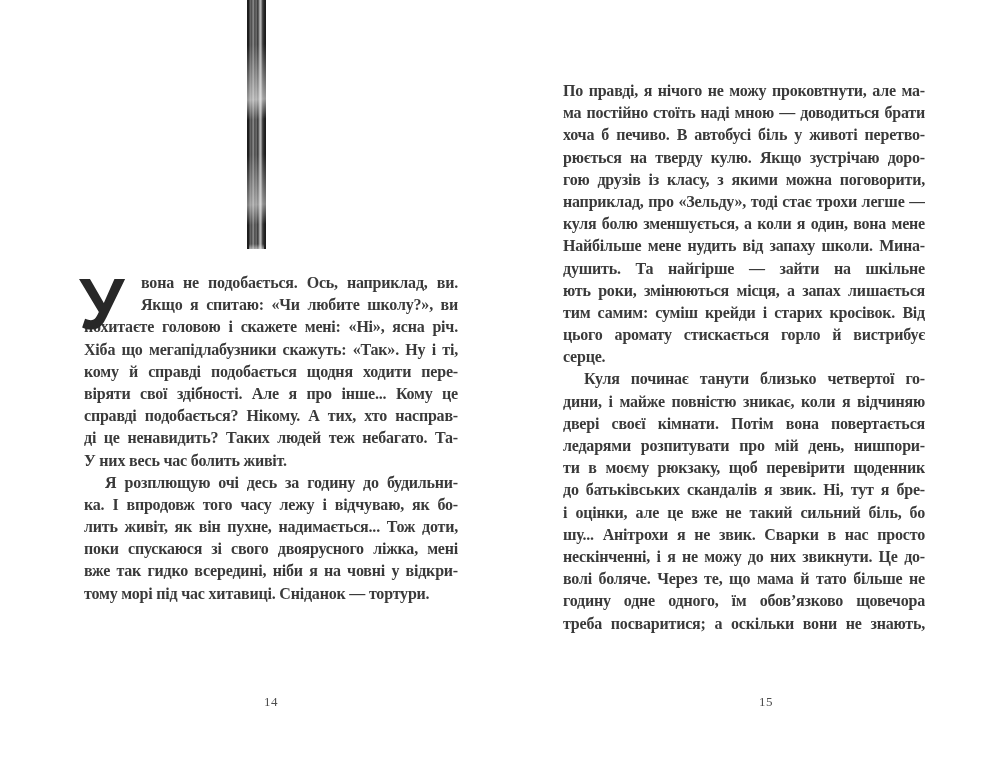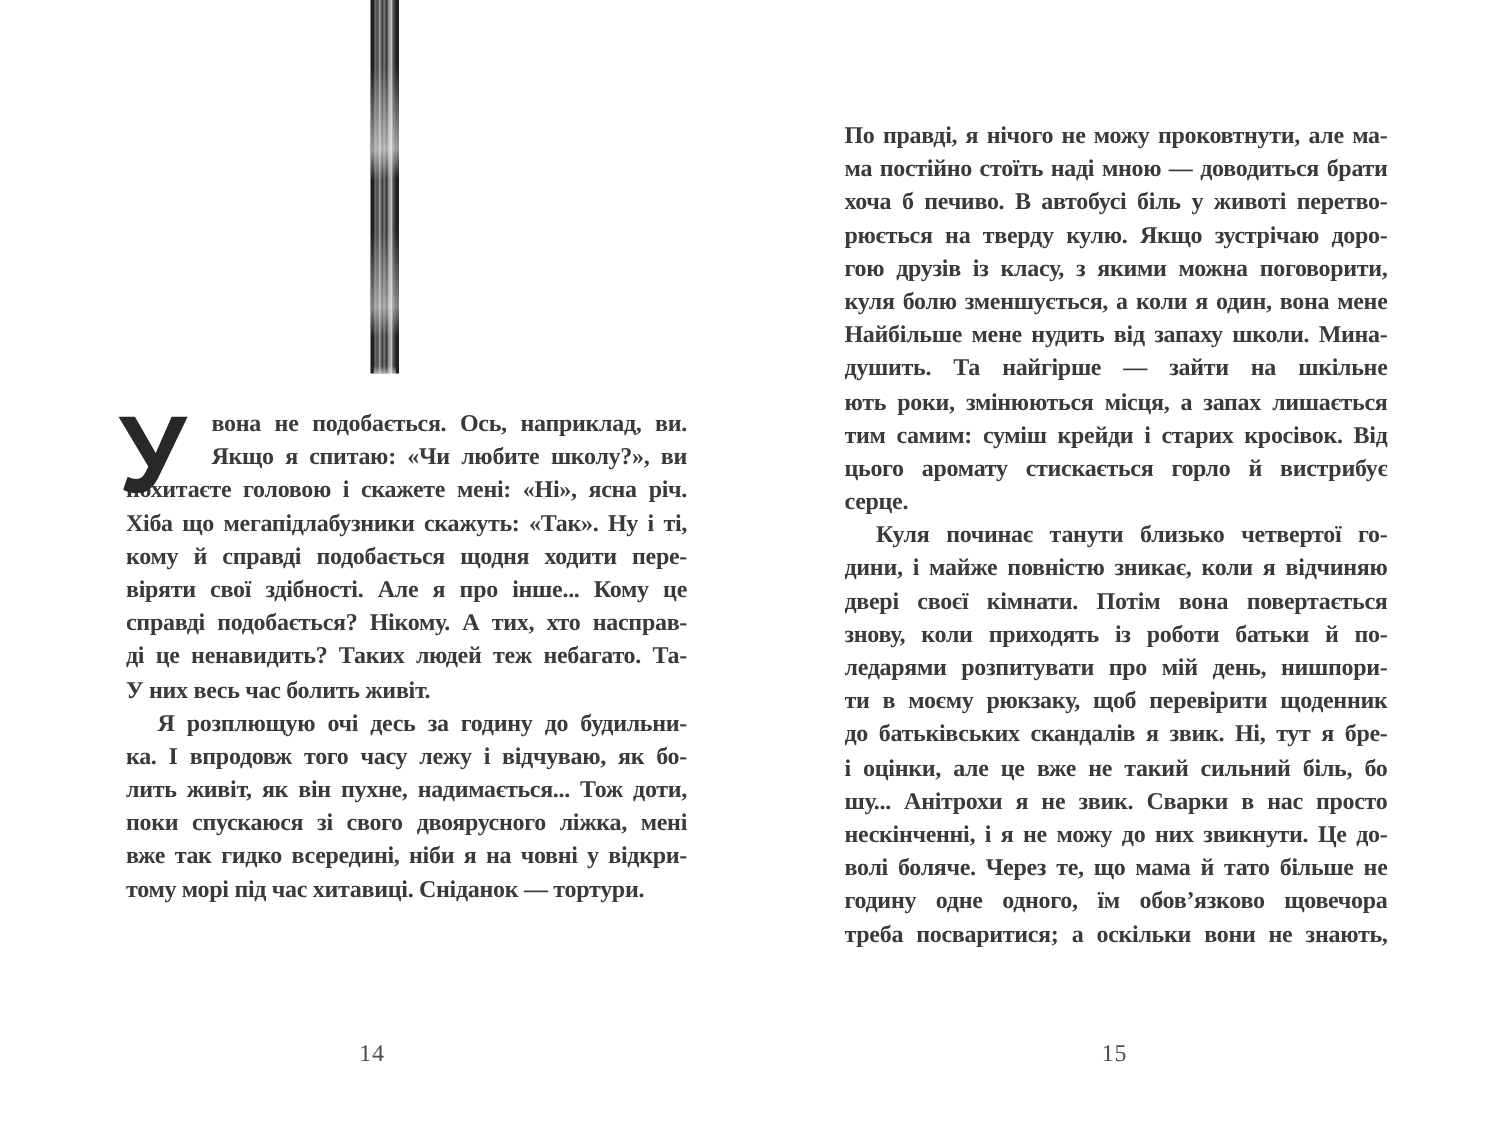--- a/index.html
+++ b/index.html
@@ -47,23 +47,23 @@
 
   .dropcap{
     position:absolute;left:-5px;top:3px;
     font-family:"Liberation Sans", sans-serif;
     font-weight:800;font-size:73px;line-height:58px;
     color:var(--dropcap-color,#282828);
   }
 
   .folio{
     position:absolute;top:694px;width:60px;
-    font-size:16px;letter-spacing:0.5px;
+    font-size:13px;letter-spacing:0.5px;
     color:var(--folio-color,#4d4d4d);
-    text-align:center;
+    text-align:right;
   }
   .folio-left{left:218px;}
   .folio-right{left:713px;}
 </style>
 </head>
 <body>
 
 <div class="spread">
 
   <div class="ornament"></div>
@@ -91,33 +91,33 @@
       </div>
     </div>
 
   <div class="column col-right">
       <div class="para">
         <div class="line">По правді, я нічого не можу проковтнути, але ма-</div>
         <div class="line">ма постійно стоїть наді мною — доводиться брати</div>
         <div class="line">хоча б печиво. В автобусі біль у животі перетво-</div>
         <div class="line">рюється на тверду кулю. Якщо зустрічаю доро-</div>
         <div class="line">гою друзів із класу, з якими можна поговорити,</div>
+        <div class="line">наприклад, про «Зельду», тоді стає трохи легше —</div>
         <div class="line">куля болю зменшується, а коли я один, вона мене</div>
         <div class="line">Найбільше мене нудить від запаху школи. Мина-</div>
         <div class="line">душить. Та найгірше — зайти на шкільне подвір’я.</div>
         <div class="line">ють роки, змінюються місця, а запах лишається</div>
         <div class="line">тим самим: суміш крейди і старих кросівок. Від</div>
         <div class="line">цього аромату стискається горло й вистрибує</div>
         <div class="line last">серце.</div>
       </div>
       <div class="para">
         <div class="line ind">Куля починає танути близько четвертої го-</div>
         <div class="line">дини, і майже повністю зникає, коли я відчиняю</div>
         <div class="line">двері своєї кімнати. Потім вона повертається</div>
-        <div class="line">знову, коли приходять із роботи батьки й по-</div>
         <div class="line">ледарями розпитувати про мій день, нишпори-</div>
         <div class="line">ти в моєму рюкзаку, щоб перевірити щоденник</div>
         <div class="line">до батьківських скандалів я звик. Ні, тут я бре-</div>
         <div class="line">і оцінки, але це вже не такий сильний біль, бо</div>
         <div class="line">шу... Анітрохи я не звик. Сварки в нас просто</div>
         <div class="line">нескінченні, і я не можу до них звикнути. Це до-</div>
         <div class="line">волі боляче. Через те, що мама й тато більше не</div>
         <div class="line">годину одне одного, їм обов’язково щовечора</div>
         <div class="line">треба посваритися; а оскільки вони не знають,</div>
       </div>

